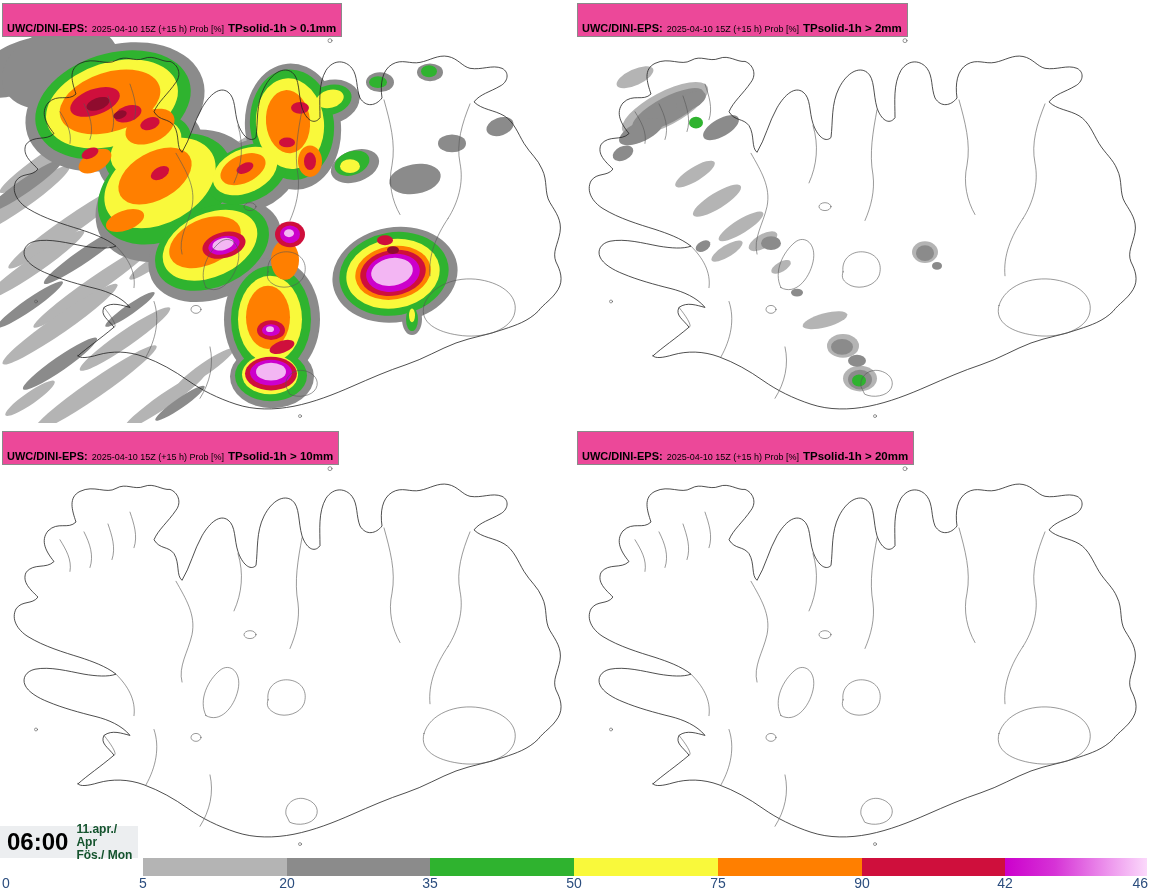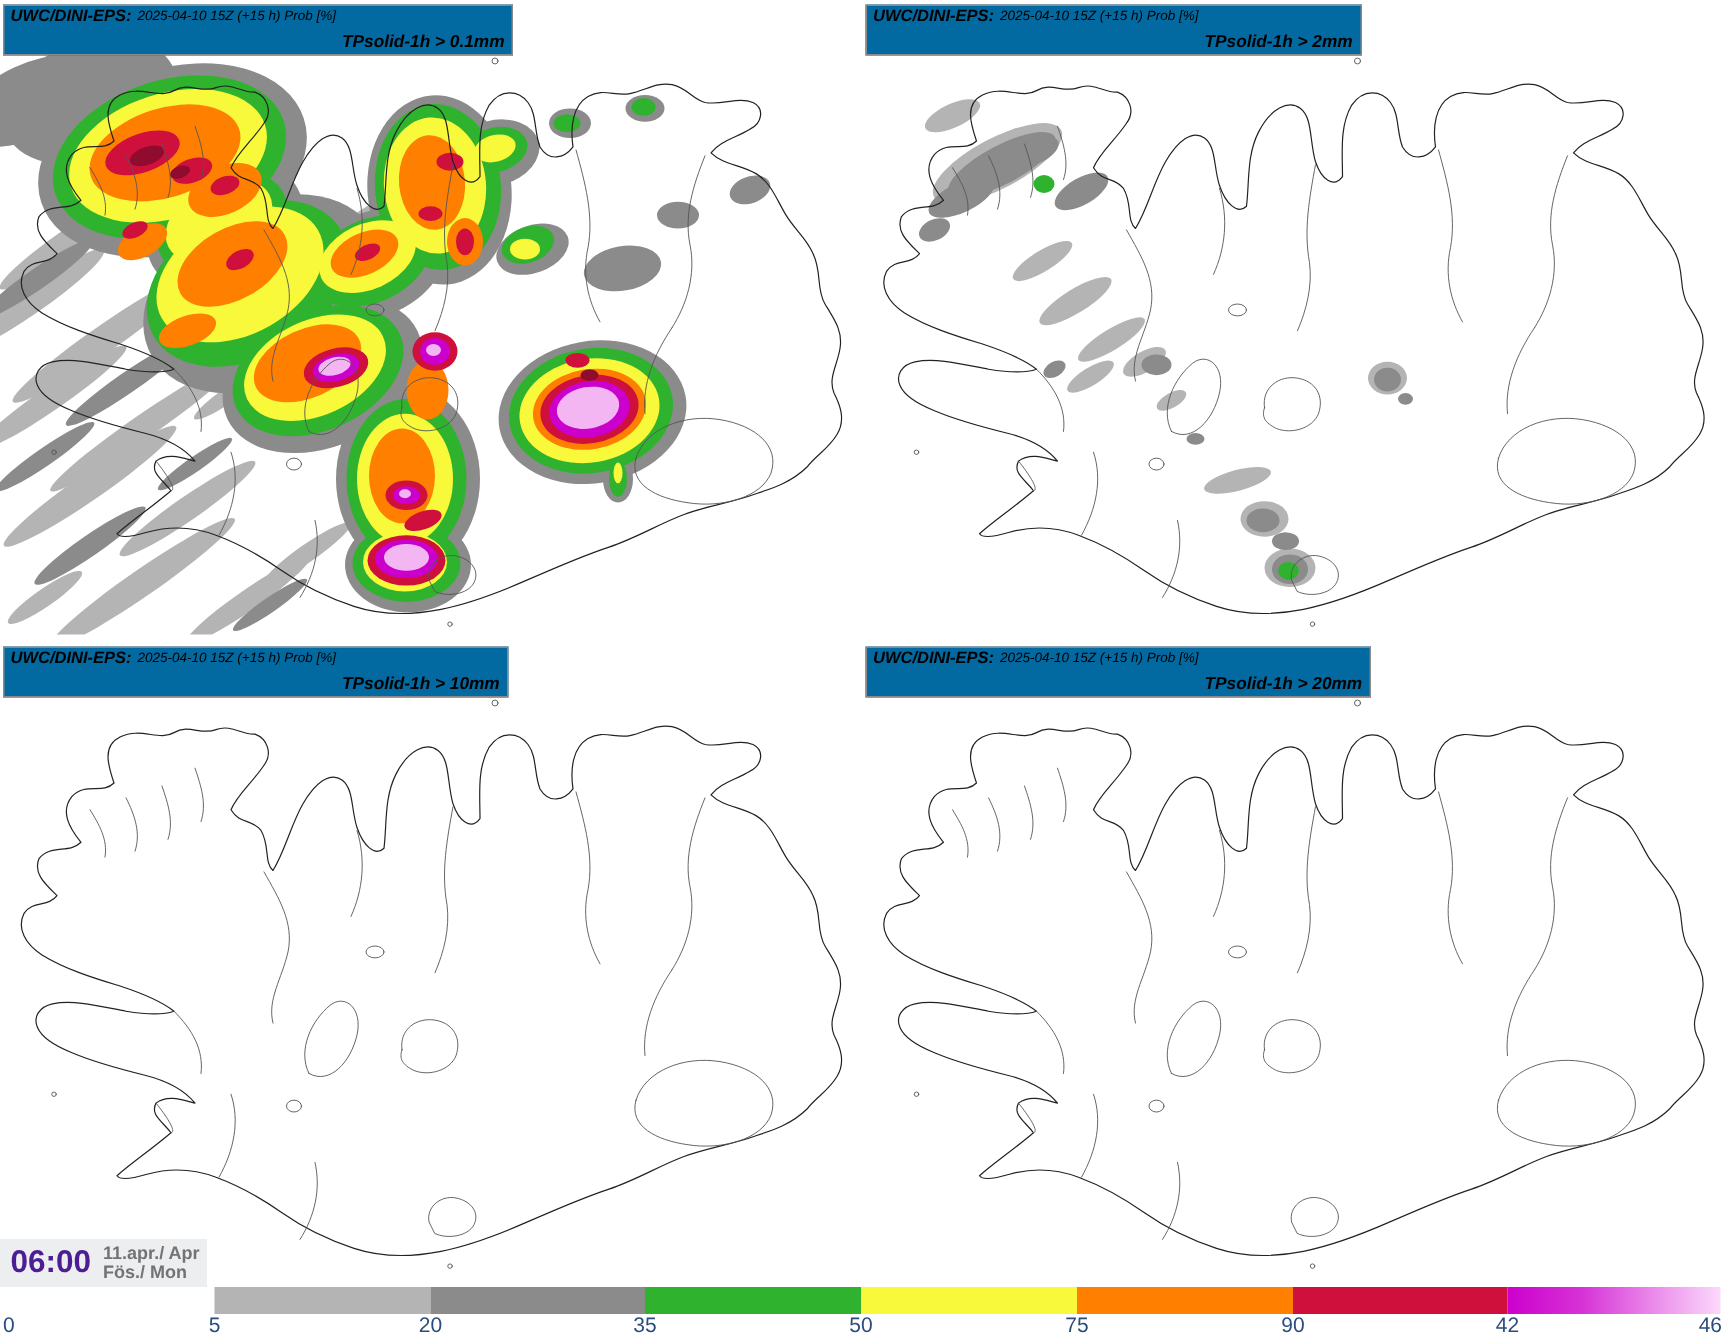--- a/index.html
+++ b/index.html
@@ -10,35 +10,35 @@
   .panel { position:absolute; overflow:visible; }
   .panel.p1 { left:0;   top:0;   width:575px; height:428px; }
   .panel.p2 { left:575px; top:0; width:575px; height:428px; }
   .panel.p3 { left:0;   top:428px; width:575px; height:427px; }
   .panel.p4 { left:575px; top:428px; width:575px; height:427px; }
 
   .map-svg { position:absolute; left:0; top:13px; width:575px; height:410px; }
 
   .panel-title {
     position:absolute; left:2px; top:3px; z-index:5;
-    background:#0369a1; border:1px solid #8a8a8a;
+    background:#ec4899; border:1px solid #8a8a8a;
     padding:1px 5px 2px 4px; white-space:nowrap;
-    display:inline-flex; align-items:flex-start; gap:4px;font-style:italic;
+    display:inline-flex; align-items:flex-end; gap:4px;
   }
   .t-prefix { font-weight:bold; font-size:11px; color:#000; }
   .t-mid    { font-size:9px;  color:#000; }
   .t-thr    { font-weight:bold; font-size:11.5px; color:#000;margin-top:17px; }
 
   .clock-box {
     position:absolute; left:0; top:826px; width:138px; height:32px;
     background:#eceef0; z-index:6;
     display:flex; align-items:center; gap:8px; padding-left:7px;
   }
-  .clock-time { font-size:21px; font-weight:bold; color:#4c1d95; letter-spacing:0px; }
-  .clock-date { font-size:12px; font-weight:bold; color:#737373; line-height:13px; }
+  .clock-time { font-size:24px; font-weight:bold; color:#000000; letter-spacing:0px; }
+  .clock-date { font-size:12px; font-weight:bold; color:#14532d; line-height:13px; }
 
   .colorbar {
     position:absolute; left:143px; top:858px; width:1004px; height:18px;
     display:flex; z-index:5;
   }
   .cb-seg { height:100%; }
   .cb-s0 { width:144px; background:#b4b4b4; }
   .cb-s1 { width:143px; background:#8b8b8b; }
   .cb-s2 { width:144px; background:#2fb32f; }
   .cb-s3 { width:144px; background:#f9f93b; }

